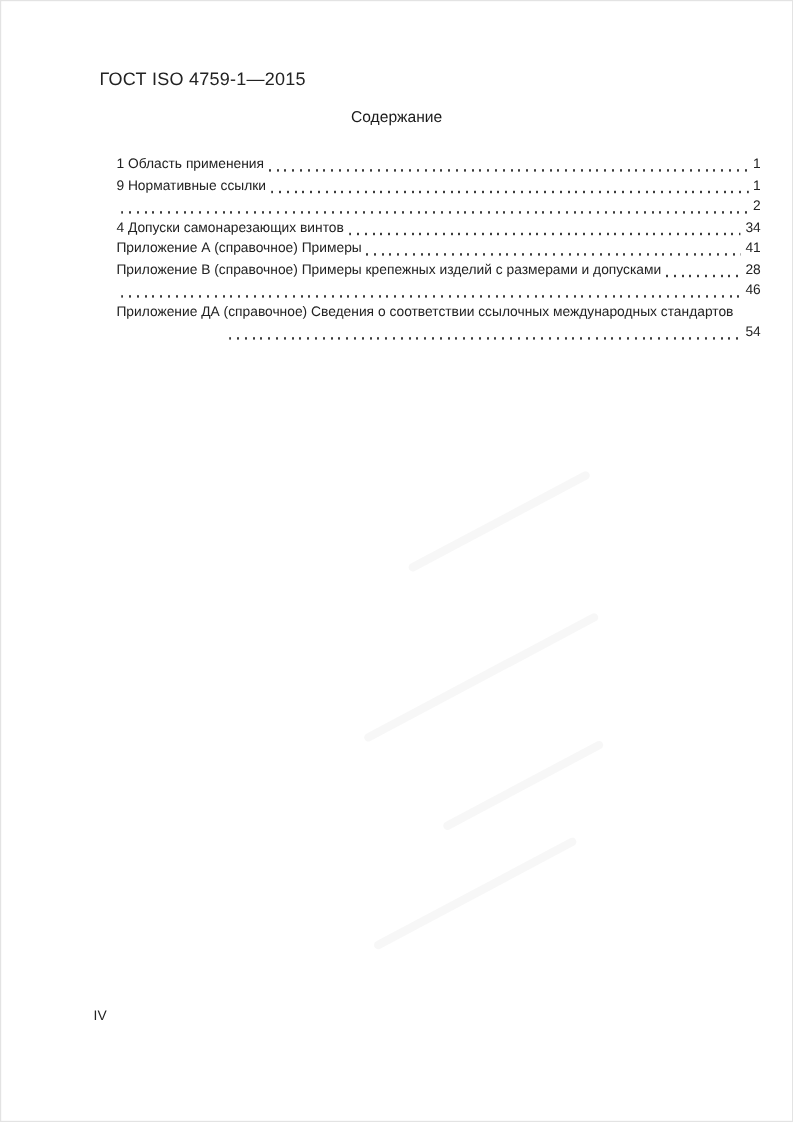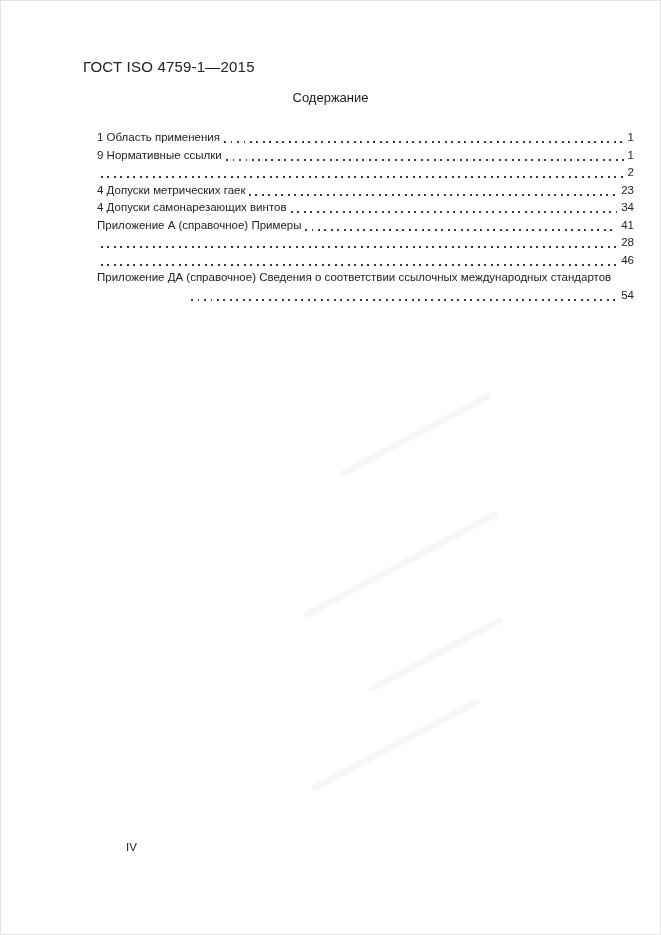--- a/index.html
+++ b/index.html
@@ -40,21 +40,21 @@
   }
   .leader::after {
     content:"";
     position:absolute; left:3px; right:3px; bottom:3.5px; height:1.6px;
     background-image:repeating-linear-gradient(to right,#3a3a3a 0 1.6px, transparent 1.6px 6.5px);
   }
   .page-num { white-space:nowrap; }
   .wrap-second { padding-left:90px; box-sizing:border-box; }
   .doc-footer {
     position:absolute; top:840px; left:77px;
-    font-size:11.5px; color:#222;margin-left:48px;
+    font-size:11.5px; color:#222;
   }
   
   .watermark { position:absolute; pointer-events:none; }
   .wm-line {
     position:absolute; height:7px; border-radius:4px;
     background:rgba(110,110,110,0.055);
     transform:rotate(-28deg);
   }
 </style>
 </head>
@@ -78,39 +78,35 @@
       <span class="toc-label">9 Нормативные ссылки</span>
       <span class="leader"></span>
       <span class="page-num">1</span>
     </div>
 
     <div class="toc-row">
       <span class="leader"></span>
       <span class="page-num">2</span>
     </div>
 
-    <div class="toc-row">
-      <span class="toc-label">4 Допуски метрических гаек</span>
-      <span class="leader"></span>
-      <span class="page-num">23</span>
-    </div>
 
     <div class="toc-row">
       <span class="toc-label">4 Допуски самонарезающих винтов</span>
       <span class="leader"></span>
       <span class="page-num">34</span>
     </div>
 
     <div class="toc-row">
       <span class="toc-label">Приложение А  (справочное) Примеры</span>
       <span class="leader"></span>
       <span class="page-num">41</span>
     </div>
 
     <div class="toc-row">
+      <span class="toc-label">Приложение В  (справочное) Примеры крепежных изделий с размерами и допусками</span>
       <span class="leader"></span>
       <span class="page-num">28</span>
     </div>
 
     <div class="toc-row">
       <span class="leader"></span>
       <span class="page-num">46</span>
     </div>
 
     <div class="toc-row">

